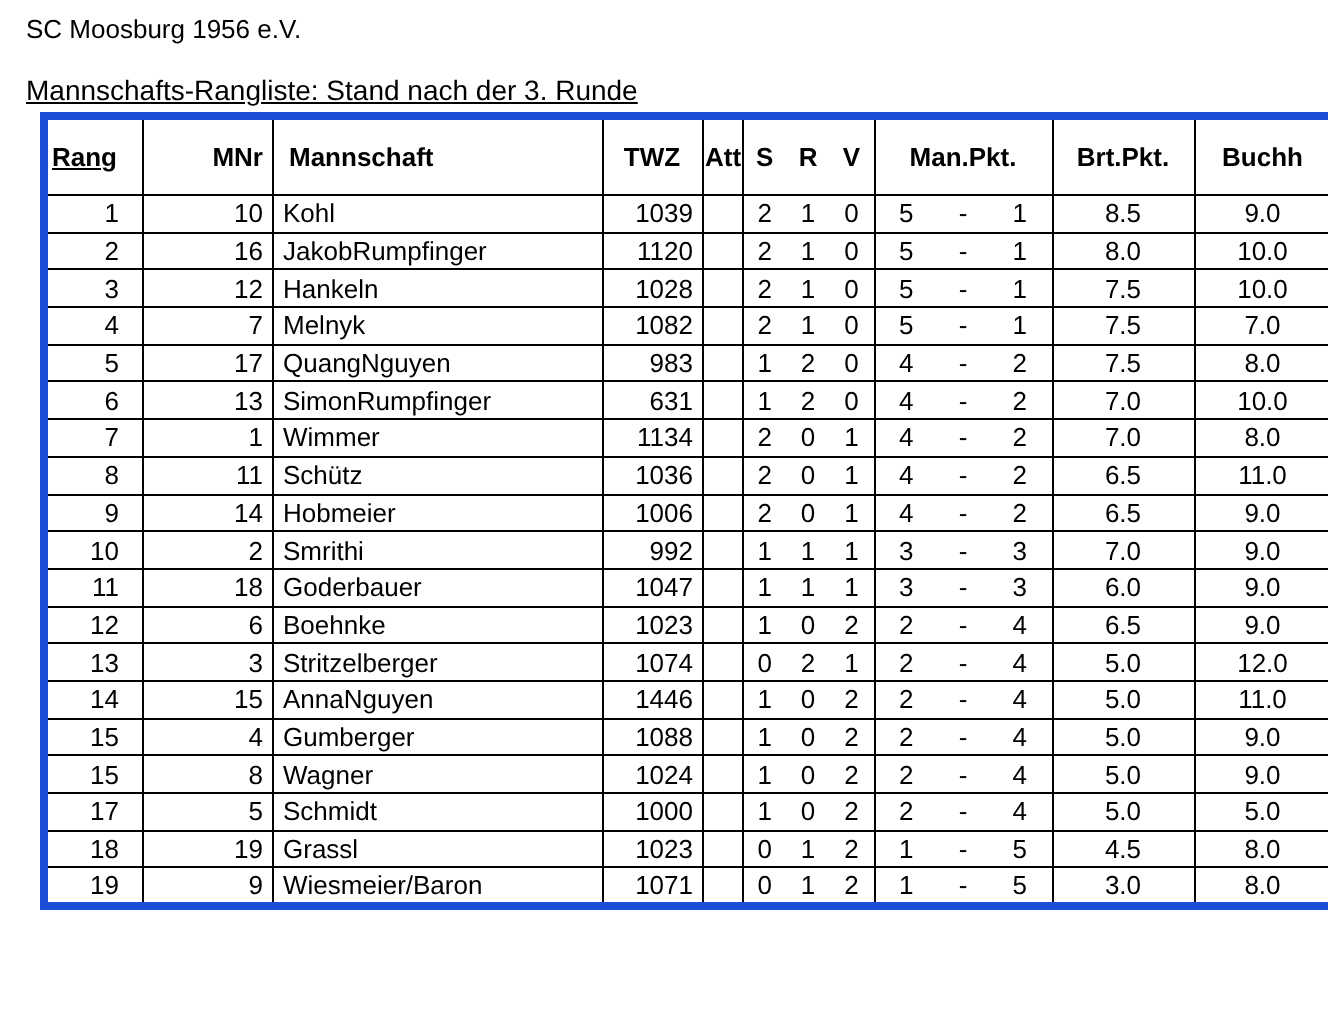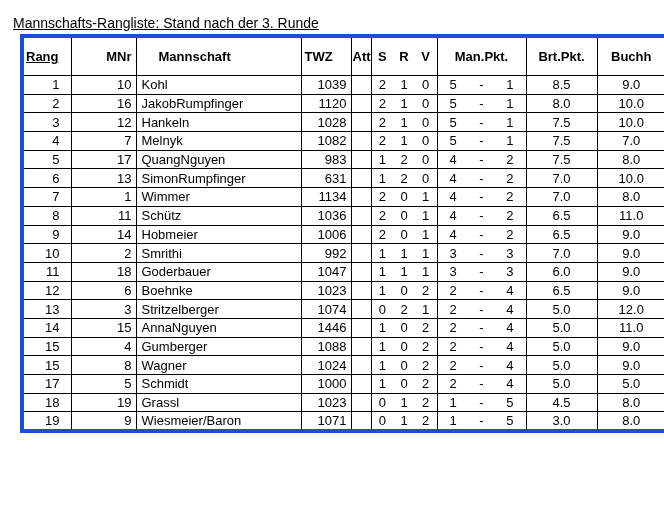--- a/index.html
+++ b/index.html
@@ -57,22 +57,22 @@
   col.w-att   { width: 20px; }
   col.w-srv   { width: 66px; }
   col.w-man   { width: 89px; }
   col.w-brt   { width: 71px; }
   col.w-buchh { width: 70px; }
 
   
   th.h-rang  { text-align: left;  padding-left: 2px; }
   th.h-rang .u { text-decoration: underline; }
   th.h-mnr   { text-align: right; padding-right: 4px; }
-  th.h-mann  { text-align: left;  padding-left: 22px; }
-  th.h-twz   { text-align: left; padding-right: 3px; }
+  th.h-mann  { text-align: left;  padding-left: 8px; }
+  th.h-twz   { text-align: center; padding-right: 3px; }
   th.h-att   { text-align: left;  padding: 12px 1px; }
   th.h-srv, td.srv { padding: 0; }
   th.h-man, th.h-brt, th.h-buchh { text-align: center; }
 
   
   td.rang { text-align: right; padding-right: 11px; }
   td.mnr  { text-align: right; padding-right: 4px; }
   td.mann { text-align: left;  padding-left: 5px; }
   td.twz  { text-align: right; padding-right: 4px; }
   td.att  { }
@@ -81,20 +81,21 @@
   td.manpkt { padding: 0 12px; }
   .man-wrap { display: flex; width: 100%; justify-content: space-between; }
   td.brt, td.buchh { text-align: center; }
 </style>
 </head>
 <body>
 
 <div class="page">
 
 
+  <div class="doc-subtitle">SC Moosburg 1956 e.V.</div>
 
   <div class="section-heading">Mannschafts-Rangliste: Stand nach der 3. Runde</div>
 
   <table class="ranking">
     <colgroup>
       <col class="w-rang">
         <col class="w-mnr">
         <col class="w-mann">
         <col class="w-twz">
       <col class="w-att">

